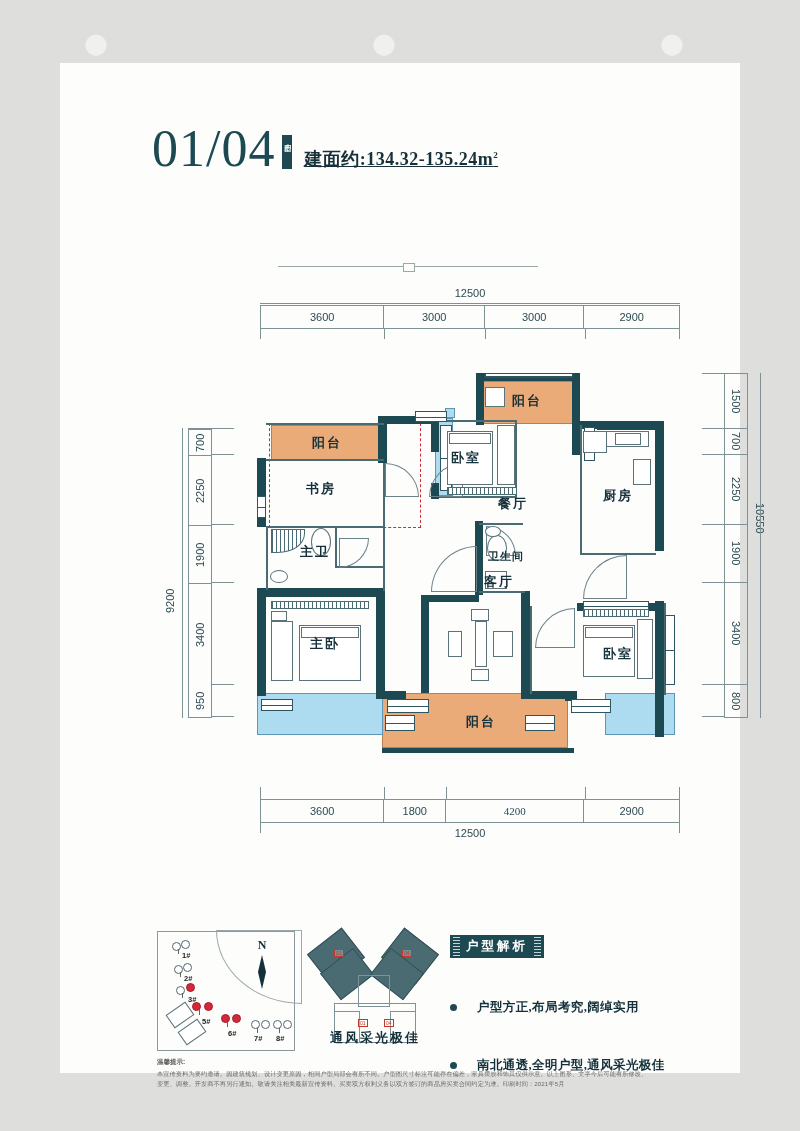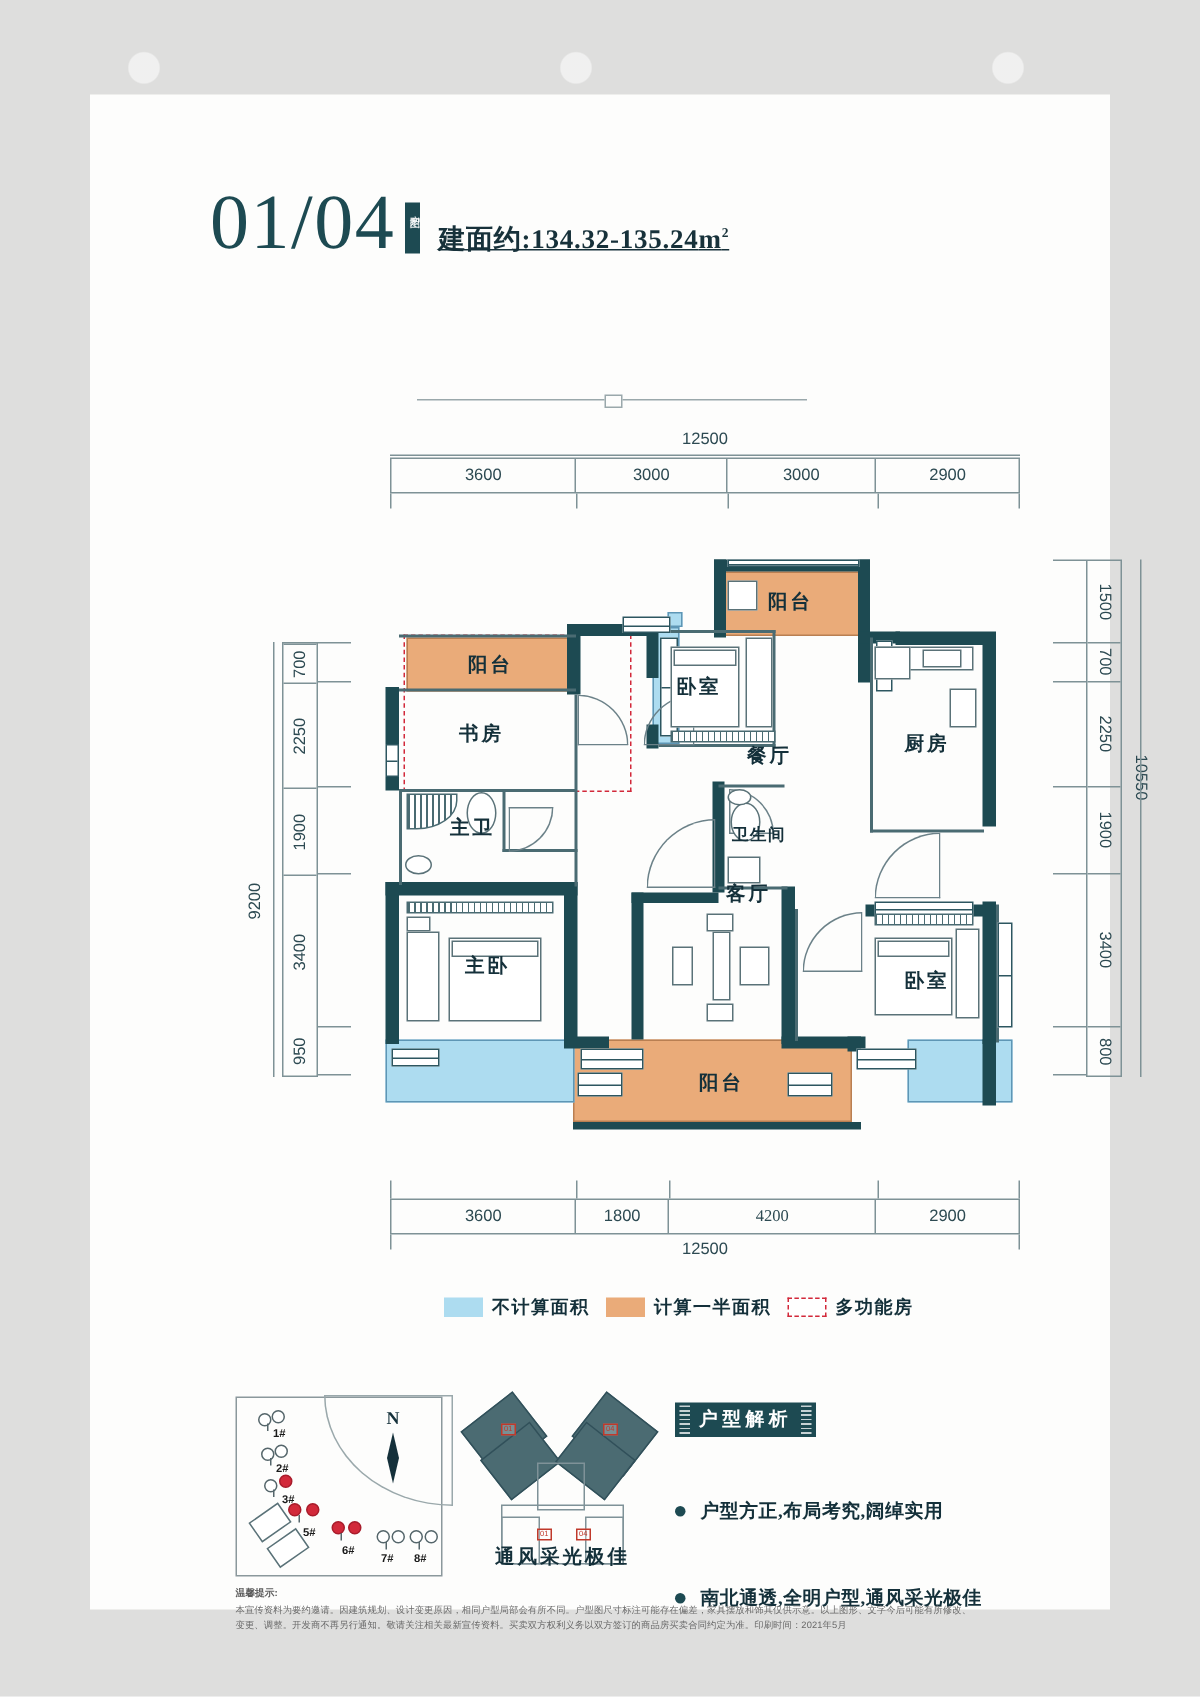--- a/index.html
+++ b/index.html
@@ -14,21 +14,21 @@
     background:
       radial-gradient(circle at 12% 4%, rgba(255,255,255,.55) 0 10px, transparent 11px),
       radial-gradient(circle at 48% 4%, rgba(255,255,255,.55) 0 10px, transparent 11px),
       radial-gradient(circle at 84% 4%, rgba(255,255,255,.55) 0 10px, transparent 11px);
   }
   .sheet{
     position:absolute;left:60px;top:63px;width:680px;height:1010px;
     background:#fdfdfc;z-index:1;
   }
   
-  .header{position:absolute;left:80px;top:62px;display:flex;align-items:flex-end;gap:7px;}
+  .header{position:absolute;left:92px;top:62px;display:flex;align-items:flex-end;gap:7px;}
   .unit-no{
     font-family:"Liberation Serif","DejaVu Serif",serif;
     font-size:52px;line-height:.93;color:#1d4a52;letter-spacing:1px;
   }
   .vstamp{
     writing-mode:vertical-rl;font-size:7px;color:#fff;background:#1d4a52;
     padding:3px 1px;letter-spacing:1px;line-height:1.1;margin-bottom:4px;
     height:34px;box-sizing:border-box;
   }
   .htext{margin-bottom:2px;margin-left:5px;}
@@ -138,21 +138,21 @@
     font-size:12.5px;letter-spacing:3px;position:relative;
   }
   .feat-title:before,.feat-title:after{
     content:"";position:absolute;top:2px;bottom:2px;width:7px;
     background:repeating-linear-gradient(0deg,#fff 0 1px,transparent 1px 3px);
     opacity:.75;
   }
   .feat-title:before{left:3px;}
   .feat-title:after{right:3px;}
   .feat-list{margin-top:9px;}
-  .feat-row{display:flex;align-items:center;gap:10px;margin-bottom:7px;margin-top:41px;}
+  .feat-row{display:flex;align-items:center;gap:20px;margin-bottom:7px;margin-top:41px;}
   .bullet{width:7px;height:7px;border-radius:50%;background:#1d4a52;flex:none;}
   .feat-row span{
     font-family:"Liberation Serif","DejaVu Serif",serif;font-weight:bold;
     font-size:12.5px;color:#14303a;letter-spacing:.4px;
   }
 
   .disclaimer{position:absolute;left:97px;top:995px;width:600px;}
   .disclaimer .dt{font-size:6.5px;color:#5c5c5c;font-weight:bold;margin-bottom:2px;}
   .disclaimer .dl{font-size:6.2px;color:#6a6a6a;line-height:1.55;letter-spacing:.1px;}
 </style>
@@ -352,39 +352,25 @@
 
     <div class="room" style="left:52px;top:68px;width:80px;height:24px;">阳台</div>
     <div class="room" style="left:46px;top:115px;width:80px;height:22px;">书房</div>
     <div class="room" style="left:42px;top:178px;width:76px;height:22px;">主卫</div>
     <div class="room" style="left:196px;top:84px;width:70px;height:22px;">卧室</div>
     <div class="room" style="left:254px;top:27px;width:76px;height:22px;">阳台</div>
     <div class="room" style="left:240px;top:130px;width:76px;height:22px;">餐厅</div>
     <div class="room" style="left:348px;top:122px;width:70px;height:22px;">厨房</div>
     <div class="room" style="left:52px;top:270px;width:76px;height:22px;">主卧</div>
     <div class="room" style="left:242px;top:182px;width:58px;height:22px;font-size:11px;letter-spacing:1px;">卫生间</div>
-    <div class="room" style="left:226px;top:222px;width:76px;height:22px;">客厅</div>
+    <div class="room" style="left:226px;top:208px;width:76px;height:22px;">客厅</div>
     <div class="room" style="left:348px;top:280px;width:70px;height:22px;">卧室</div>
     <div class="room" style="left:208px;top:348px;width:76px;height:22px;">阳台</div>
   </div>
 
-  <div class="legend">
-    <div class="item">
-      <div class="sw blue"></div>
-      <div class="lb">不计算面积</div>
-    </div>
-    <div class="item">
-      <div class="sw orange"></div>
-      <div class="lb">计算一半面积</div>
-    </div>
-    <div class="item">
-      <div class="sw dashed"></div>
-      <div class="lb">多功能房</div>
-    </div>
-  </div>
 
   <div class="siteplan">
     <div class="roadcurve" style="left:58px;top:-2px;width:86px;height:74px;"></div>
     <div class="bdot" style="left:14px;top:10px;"></div>
     <div class="bdot" style="left:23px;top:8px;"></div>
     <div class="bstem" style="left:20px;top:17px;"></div>
     <div class="bnum" style="left:24px;top:19px;">1#</div>
 
     <div class="bdot" style="left:16px;top:33px;"></div>
     <div class="bdot" style="left:25px;top:31px;"></div>

